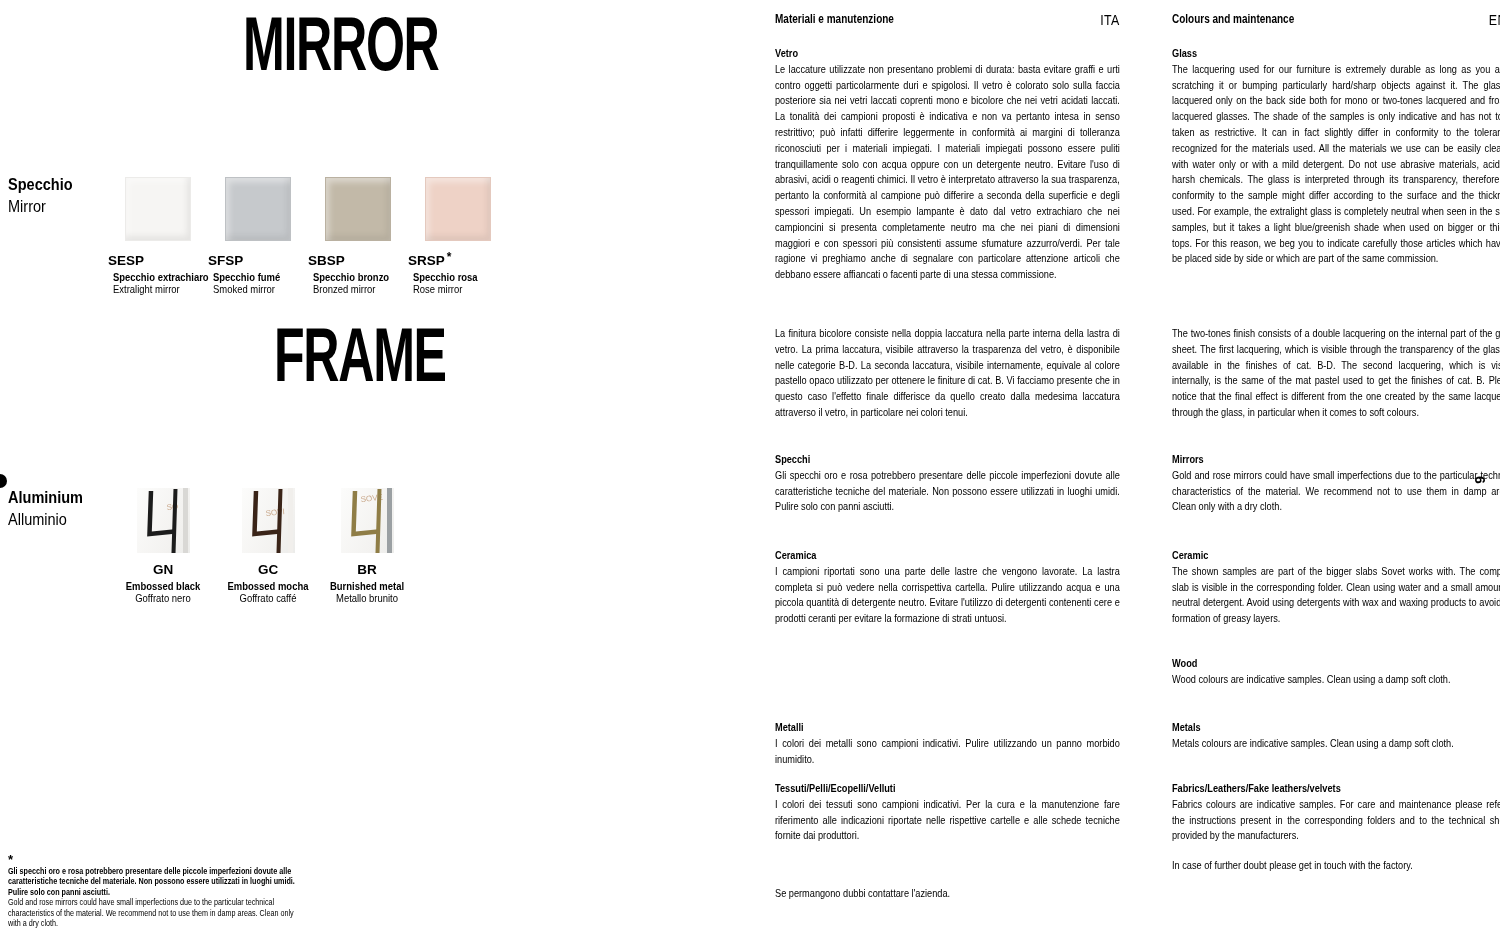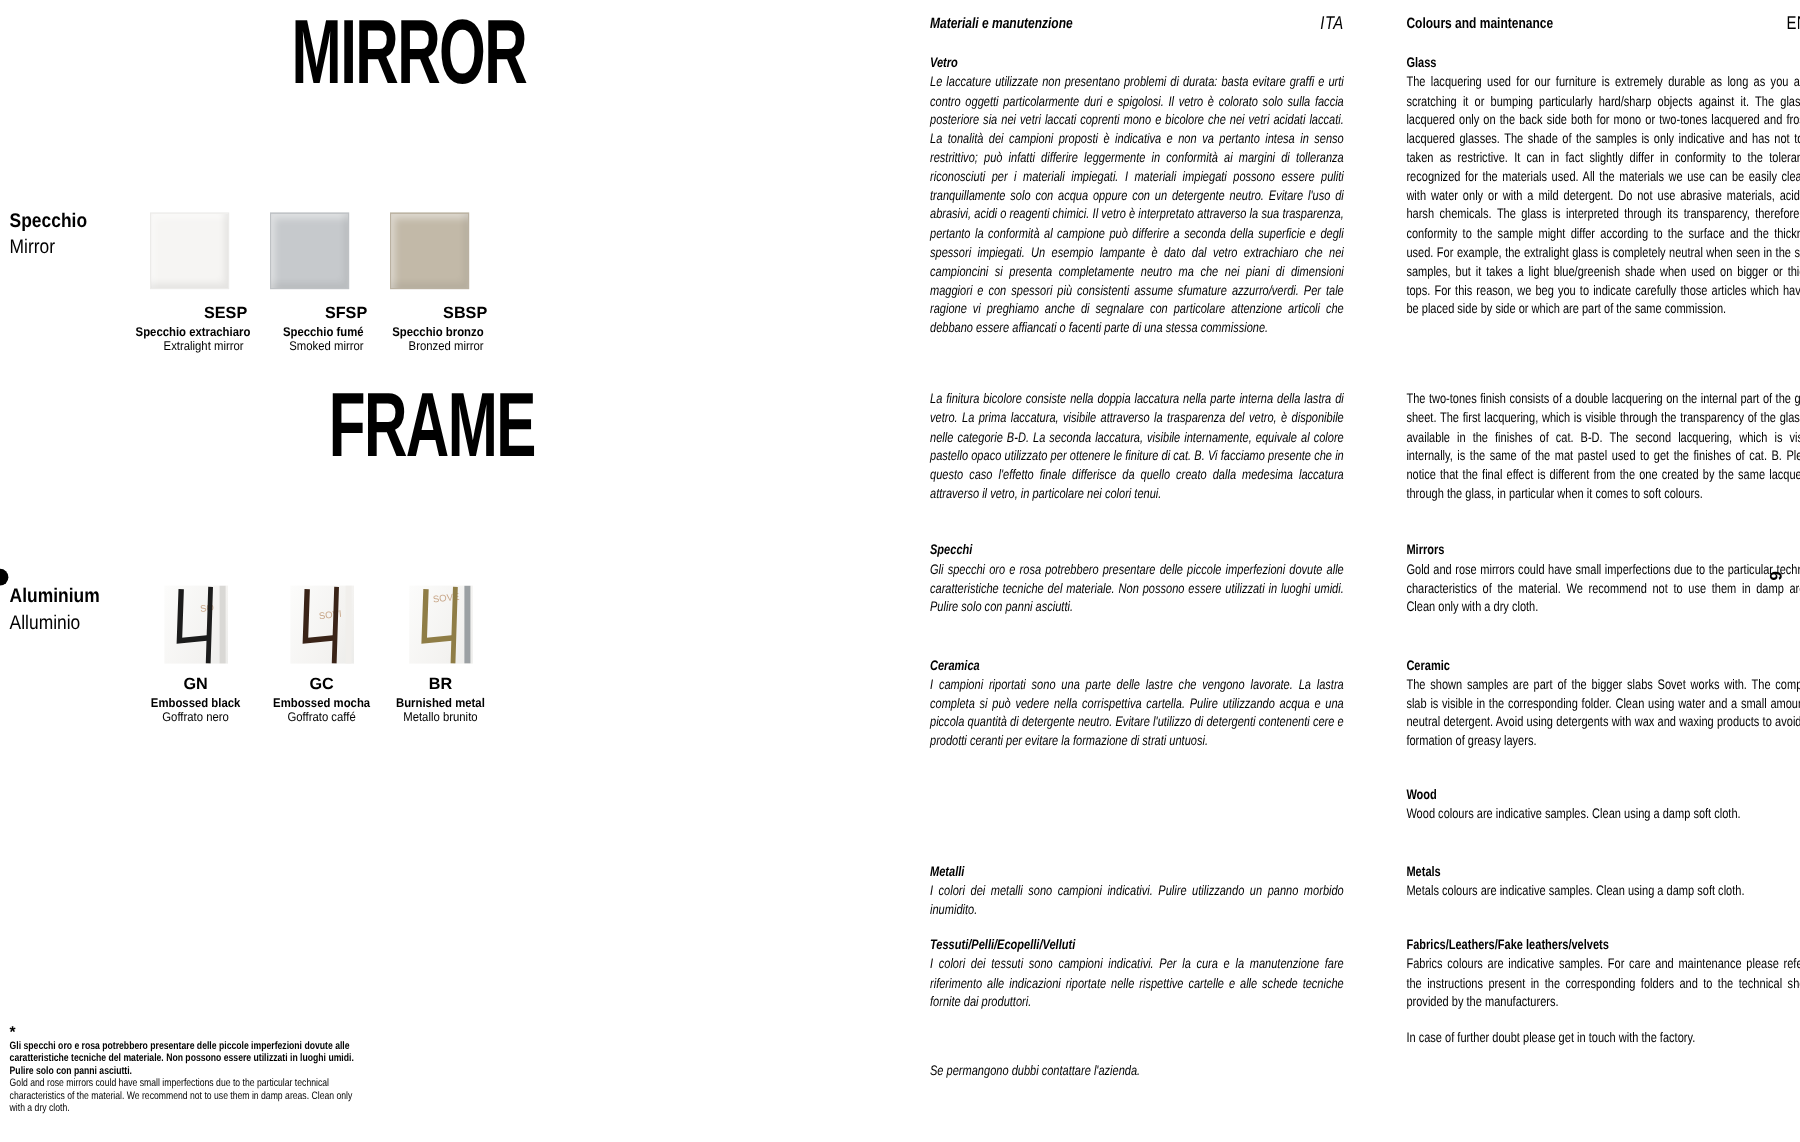--- a/index.html
+++ b/index.html
@@ -19,39 +19,39 @@
 
   
   .cat-label { position:absolute; left:8px; font-size:16.5px; line-height:1.35;
                transform:scaleX(0.88); transform-origin:0 0; white-space:nowrap; }
   .cat-label .b { font-weight:bold; display:block; }
   .cat-label .r { font-weight:normal; display:block; }
   #specchio-label { top:173px; }
   #aluminium-label { top:486px; }
 
   
-  .m-item { position:absolute; top:177px; width:100px; text-align:right; }
+  .m-item { position:absolute; top:177px; width:100px; text-align:left; }
   .m-chip { width:64px; height:62px; margin:0 auto; border:1px solid rgba(0,0,0,0.04);
             box-shadow: inset -3px -4px 6px rgba(0,0,0,0.07), inset 3px 4px 6px rgba(255,255,255,0.45); }
   .code-line { margin-top:9px; font-size:13.5px; font-weight:bold; white-space:nowrap; }
   .code-line sup { font-size:12px; vertical-align:4px; margin-left:2px; }
   .names { margin-top:4px; line-height:11.5px; white-space:nowrap;
            transform:scaleX(0.9); transform-origin:50% 0; }
   .names .n1 { font-size:10.5px; font-weight:bold; }
   .names .n2 { font-size:10.5px; font-weight:normal; }
 
   
   .f-item { position:absolute; top:488px; width:110px; text-align:center; }
   .f-img { width:53px; height:65px; margin:0 auto; position:relative;
            background:linear-gradient(115deg,#fcfcfb 0%, #f3f2f0 70%, #ececea 100%); }
   .f-img svg { position:absolute; left:0; top:0; }
 
   
   .copy-col { position:absolute; top:0; height:952px; width:348px; }
-  #col-ita { left:775px;font-style:italic; }
+  #col-ita { left:775px; }
   #col-eng { left:1172px; }
   .sec { position:absolute; left:0; }
   .copy { width:431px; transform:scaleX(0.8); transform-origin:0 0;
           font-size:11.5px; line-height:15.8px; text-align:justify; }
   .sec-h { font-weight:bold; text-align:left; }
   .col-head { display:flex; justify-content:space-between; align-items:flex-start;
               font-weight:bold; font-size:12.5px; }
   .col-head .lang { font-weight:normal; font-size:15.5px; letter-spacing:0.5px; }
 
   
@@ -97,20 +97,28 @@
     </div>
   </div>
   <div class="m-item" style="left:208px">
     <div class="m-chip" style="background-color: rgb(198, 201, 204);"></div>
     <div class="code-line"><span>SFSP</span><sup></sup></div>
     <div class="names">
       <div class="n1">Specchio fumé</div>
       <div class="n2">Smoked mirror</div>
     </div>
   </div>
+  <div class="m-item" style="left:408px">
+    <div class="m-chip" style="background-color: rgb(238, 210, 198);"></div>
+    <div class="code-line"><span>SRSP</span><sup>*</sup></div>
+    <div class="names">
+      <div class="n1">Specchio rosa</div>
+      <div class="n2">Rose mirror</div>
+    </div>
+  </div>
 
   <div id="frame-title" class="big-title">FRAME</div>
 
   <div id="aluminium-label" class="cat-label">
     <span class="b">Aluminium</span>
     <span class="r">Alluminio</span>
   </div>
 
   <div class="f-item" style="left:108px">
     <div class="f-img" style="color: rgb(28, 28, 28);">

